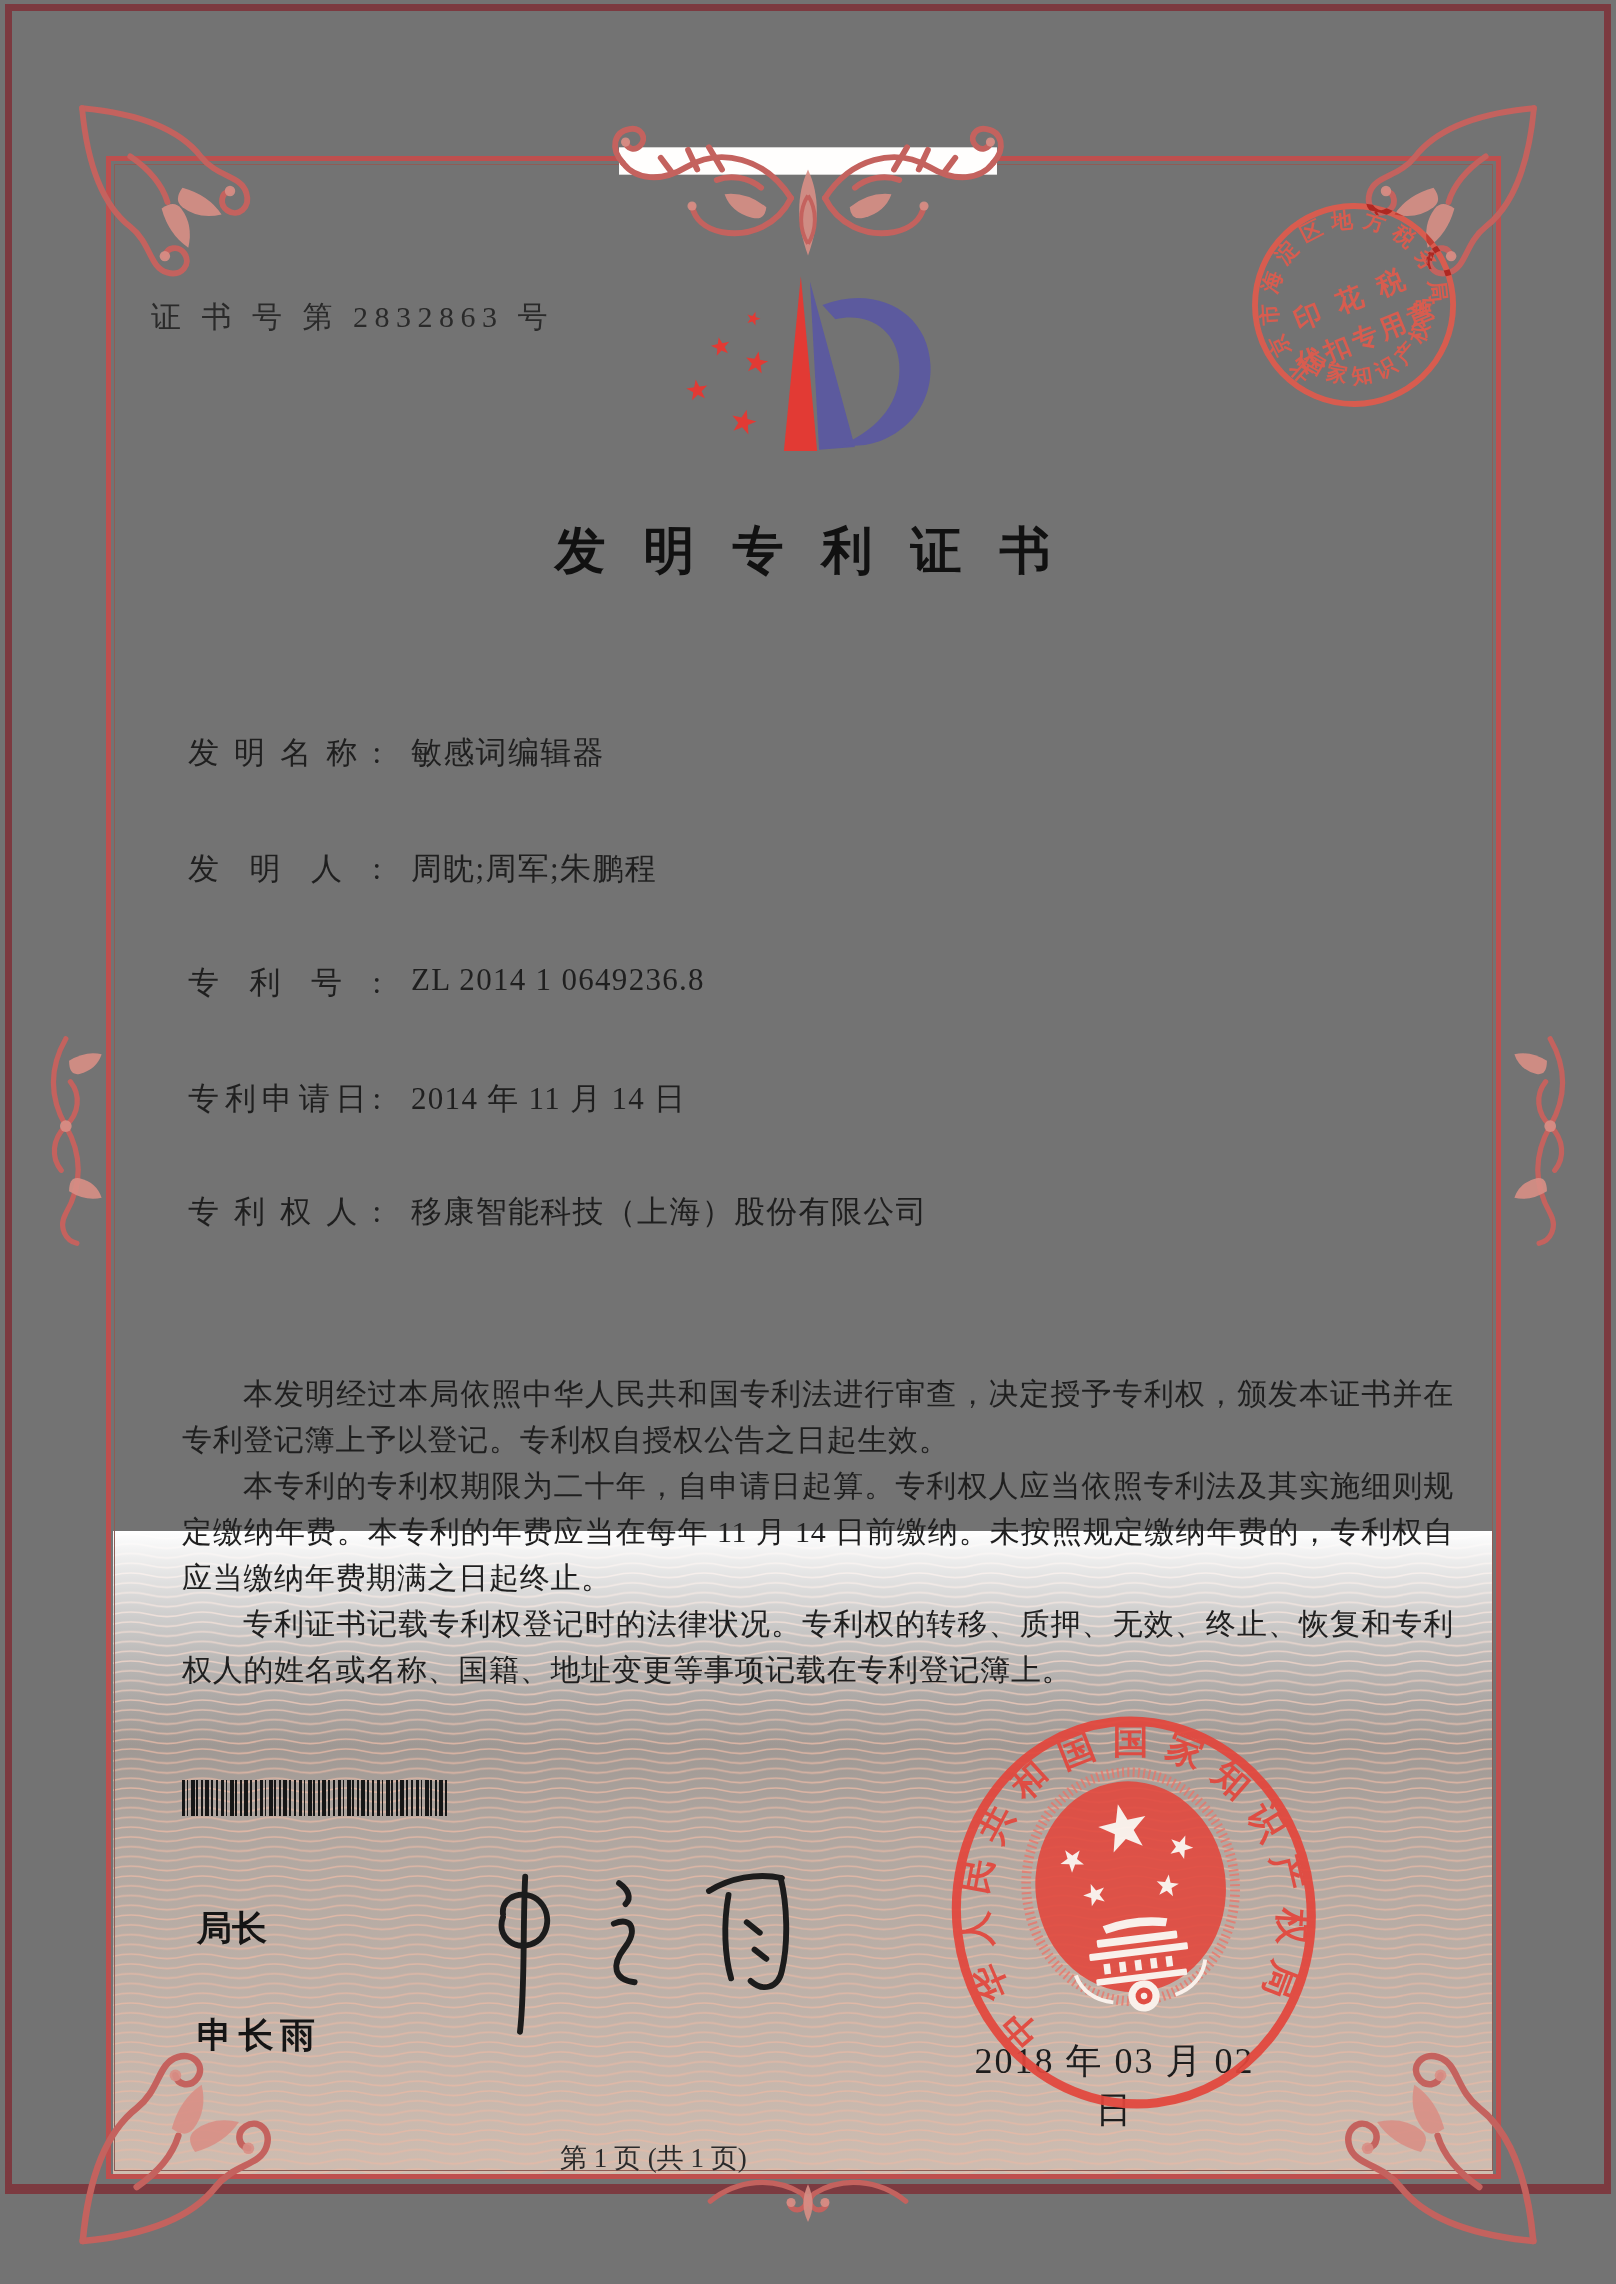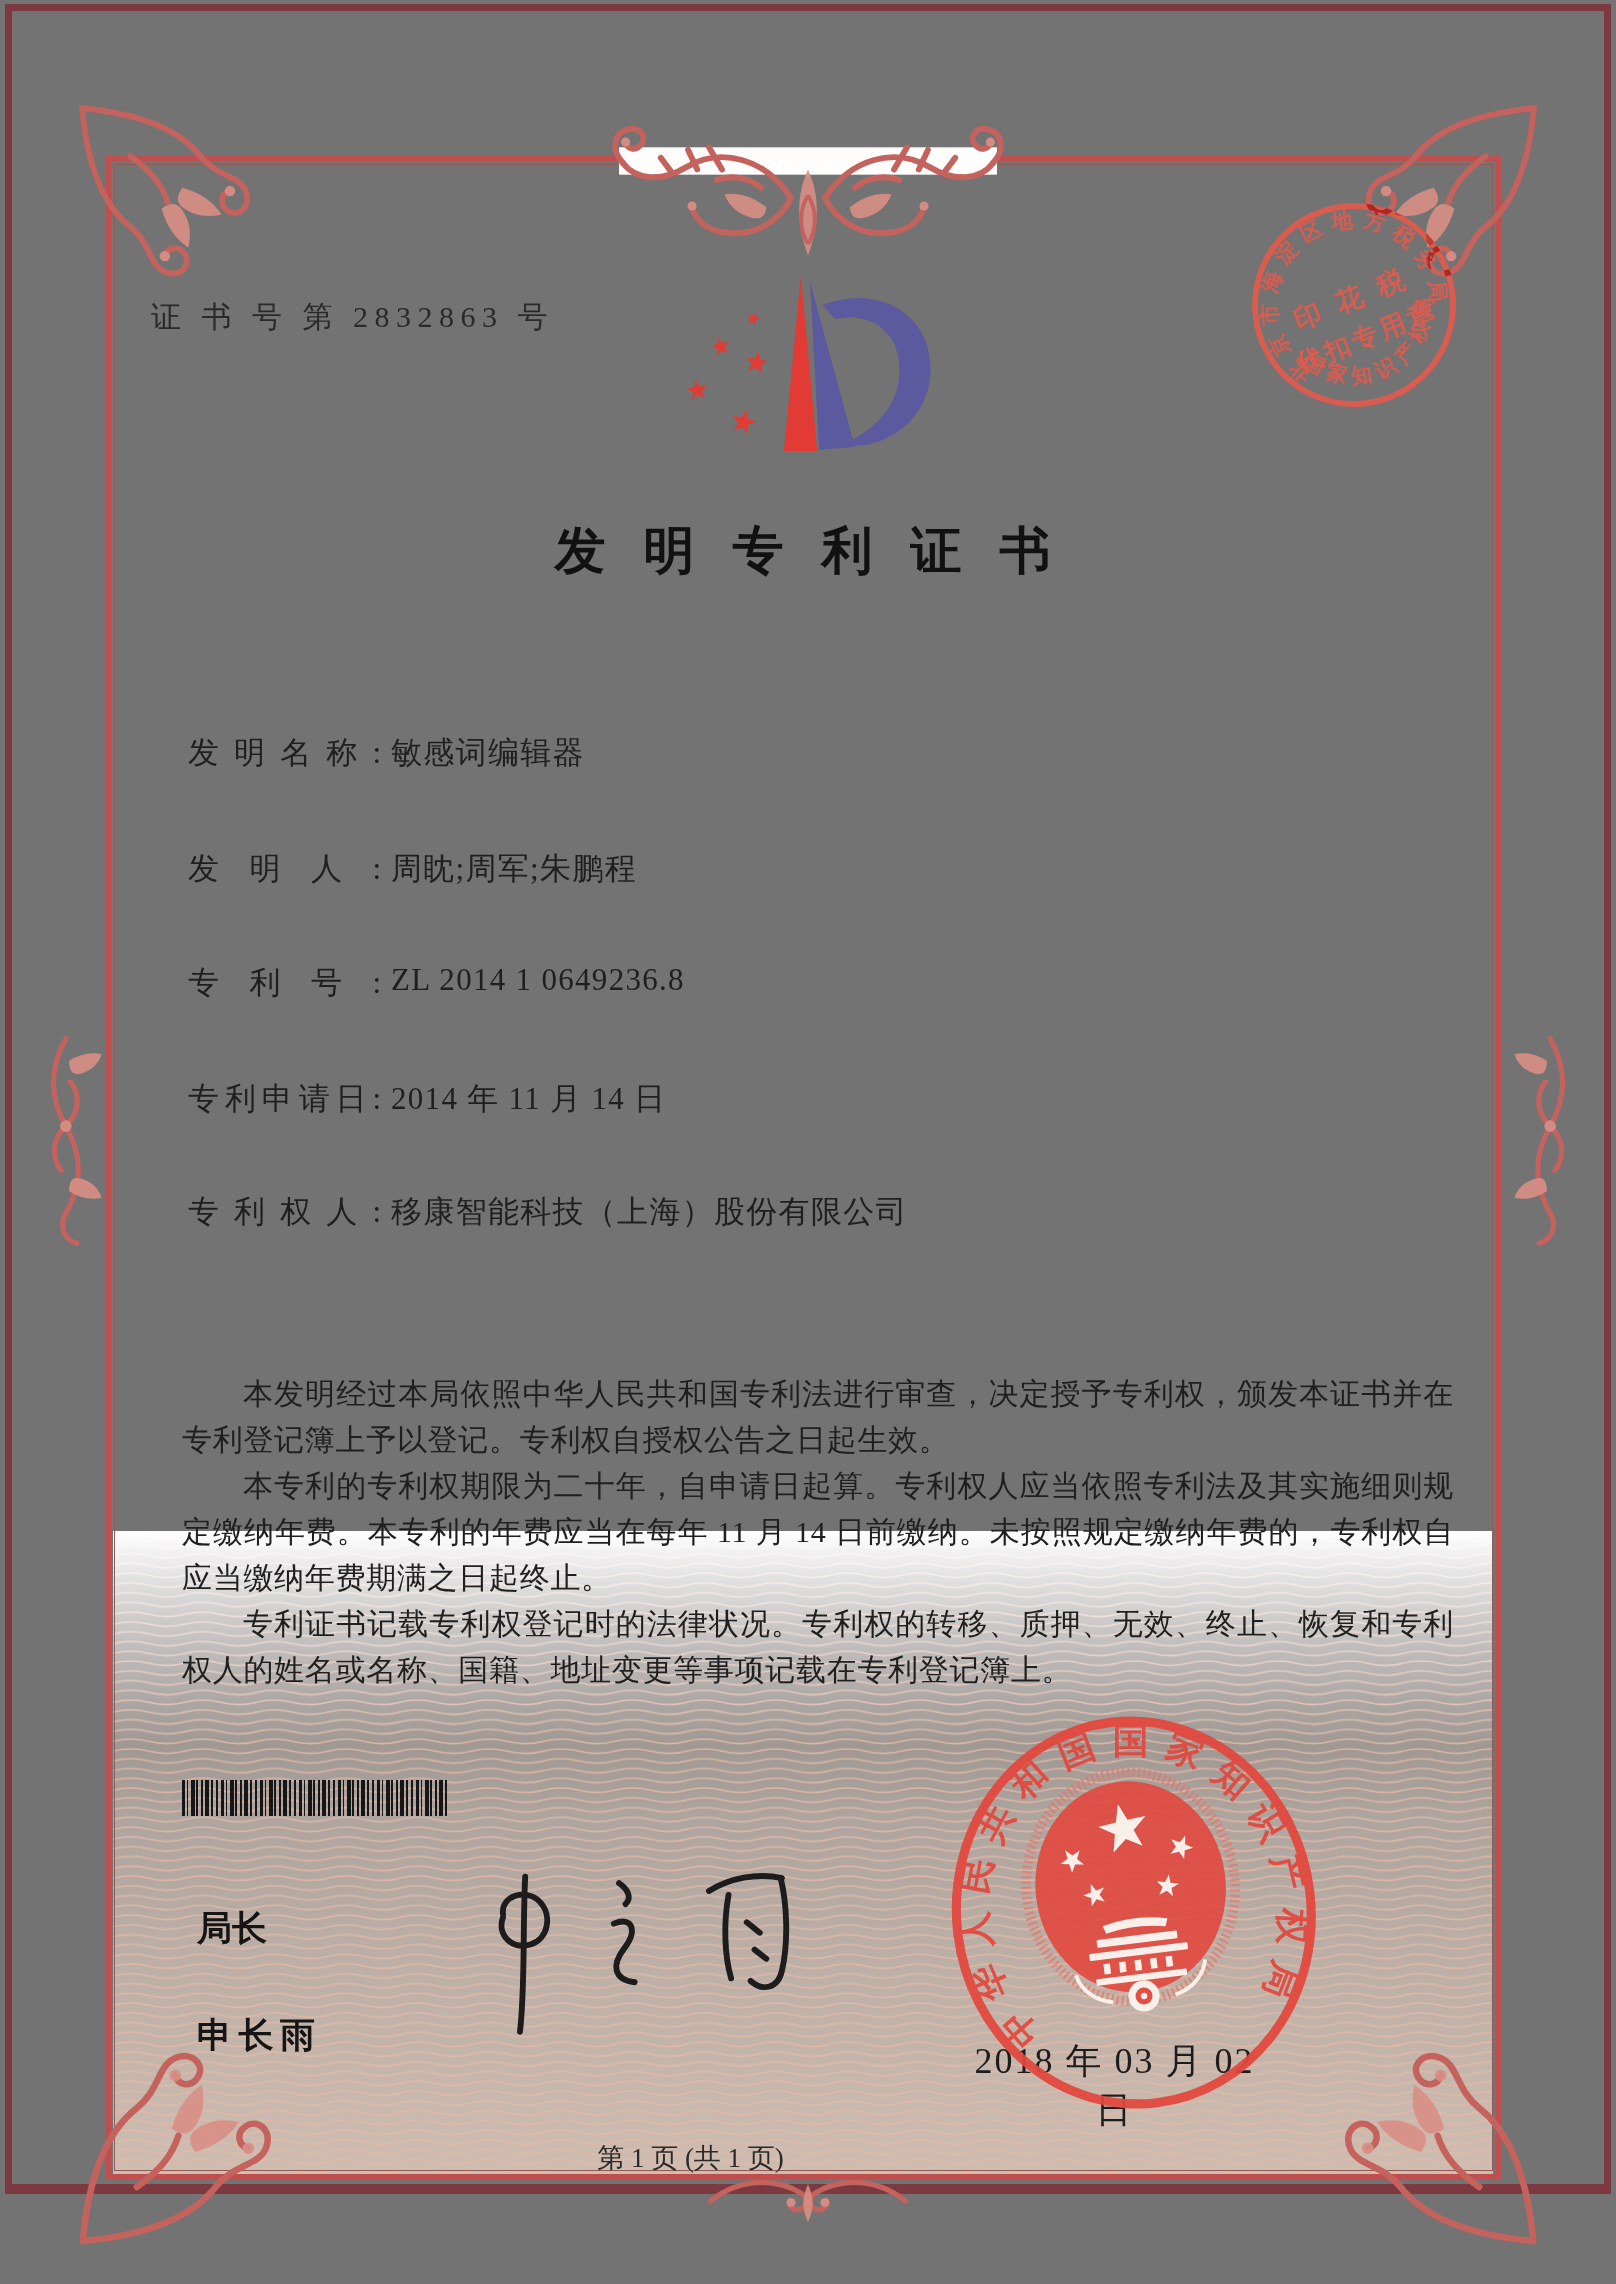--- a/index.html
+++ b/index.html
@@ -17,29 +17,29 @@
   .frame-inner{position:absolute;left:3.3px;top:3.3px;right:3.3px;bottom:3.3px;border:1.3px solid #8f5c55;}
   
   .waves{position:absolute;left:113px;top:1531px;z-index:5;}
   
   .txt{position:absolute;z-index:20;}
   .cert-no{left:151px;top:297px;font-size:30px;letter-spacing:6.5px;color:#2a2a2a;}
   .title{left:111px;top:517px;width:1383px;text-align:center;font-size:51px;font-weight:bold;
          letter-spacing:38px;text-indent:38px;color:#111;}
   .field{left:188px;height:40px;font-size:31px;white-space:nowrap;}
   .field .flabel{display:inline-block;width:193px;text-align:justify;text-align-last:justify;vertical-align:top;}
-  .field .fvalue{margin-left:10px;letter-spacing:1.3px;}
+  .field .fvalue{margin-left:30px;letter-spacing:1.3px;}
   .paras{left:182px;top:1371px;width:1272px;font-size:30px;line-height:46px;text-align:justify;}
   .paras p{margin:0;text-indent:61px;letter-spacing:0.7px;}
   .director-label{left:197px;top:1905px;font-size:35px;font-weight:bold;
         font-family:"Liberation Sans","DejaVu Sans",sans-serif;color:#151515;}
   .director-name{left:197px;top:1964px;font-size:35px;font-weight:bold;letter-spacing:6.5px;
         font-family:"Liberation Sans","DejaVu Sans",sans-serif;color:#151515;margin-top:48px;}
   .seal-date{left:958px;top:2037px;width:313px;text-align:center;font-size:36px;letter-spacing:2px;color:#1d1d1d;}
-  .footer{left:560px;top:2140px;width:261px;text-align:center;font-size:27px;color:#2a2a2a;}
+  .footer{left:560px;top:2140px;width:261px;text-align:left;font-size:27px;color:#2a2a2a;}
   .barcode{position:absolute;left:182px;top:1780px;width:268px;height:36px;z-index:20;
     background:repeating-linear-gradient(90deg,
       #161616 0 2.6px,transparent 2.6px 4.6px,#161616 4.6px 5.9px,transparent 5.9px 9px,
       #161616 9px 13px,transparent 13px 14.3px,#161616 14.3px 16.3px,transparent 16.3px 19.5px,
       #161616 19.5px 21px,transparent 21px 23px,#161616 23px 27px,transparent 27px 29px,
       #161616 29px 31px,transparent 31px 34px,#161616 34px 36px,transparent 36px 39px);}
   .art{position:absolute;left:0;top:0;z-index:40;pointer-events:none;}
 </style>
 </head>
 <body>

